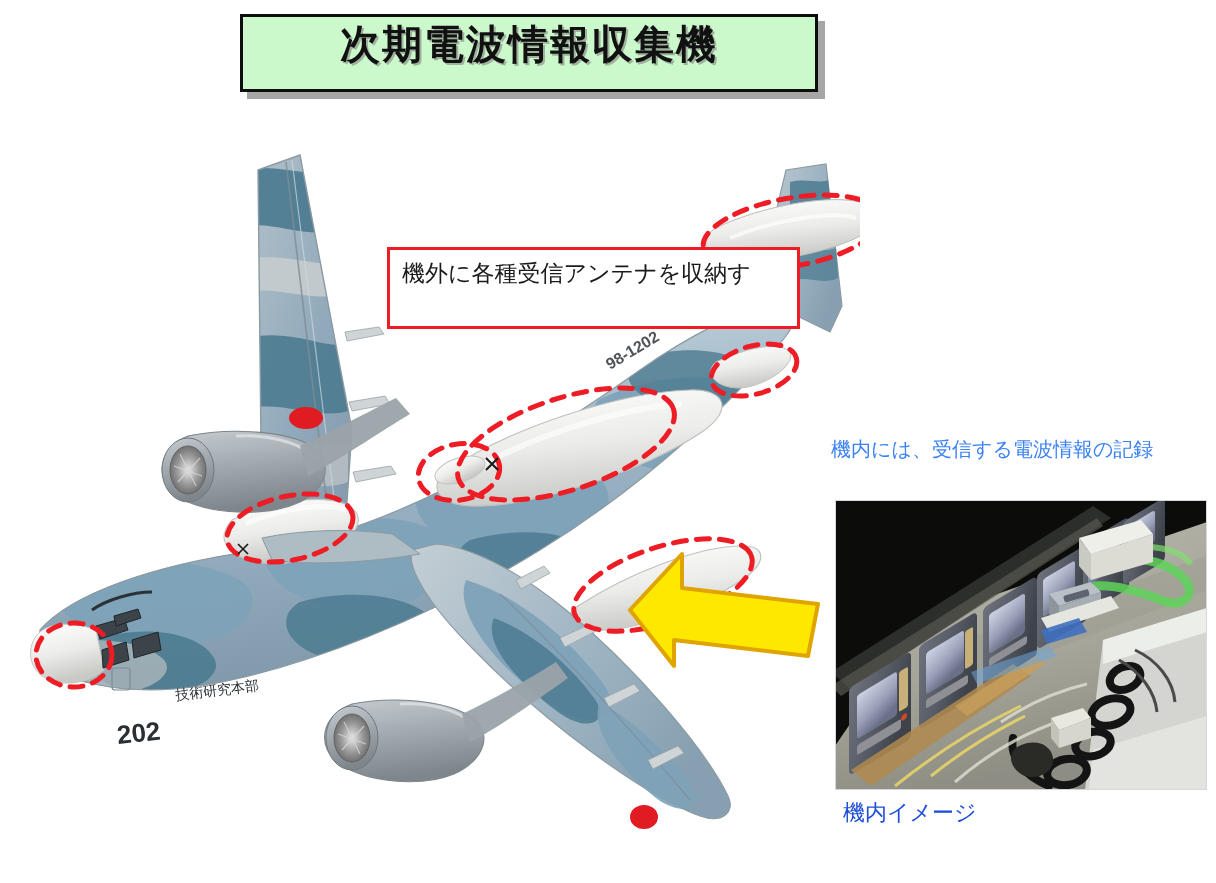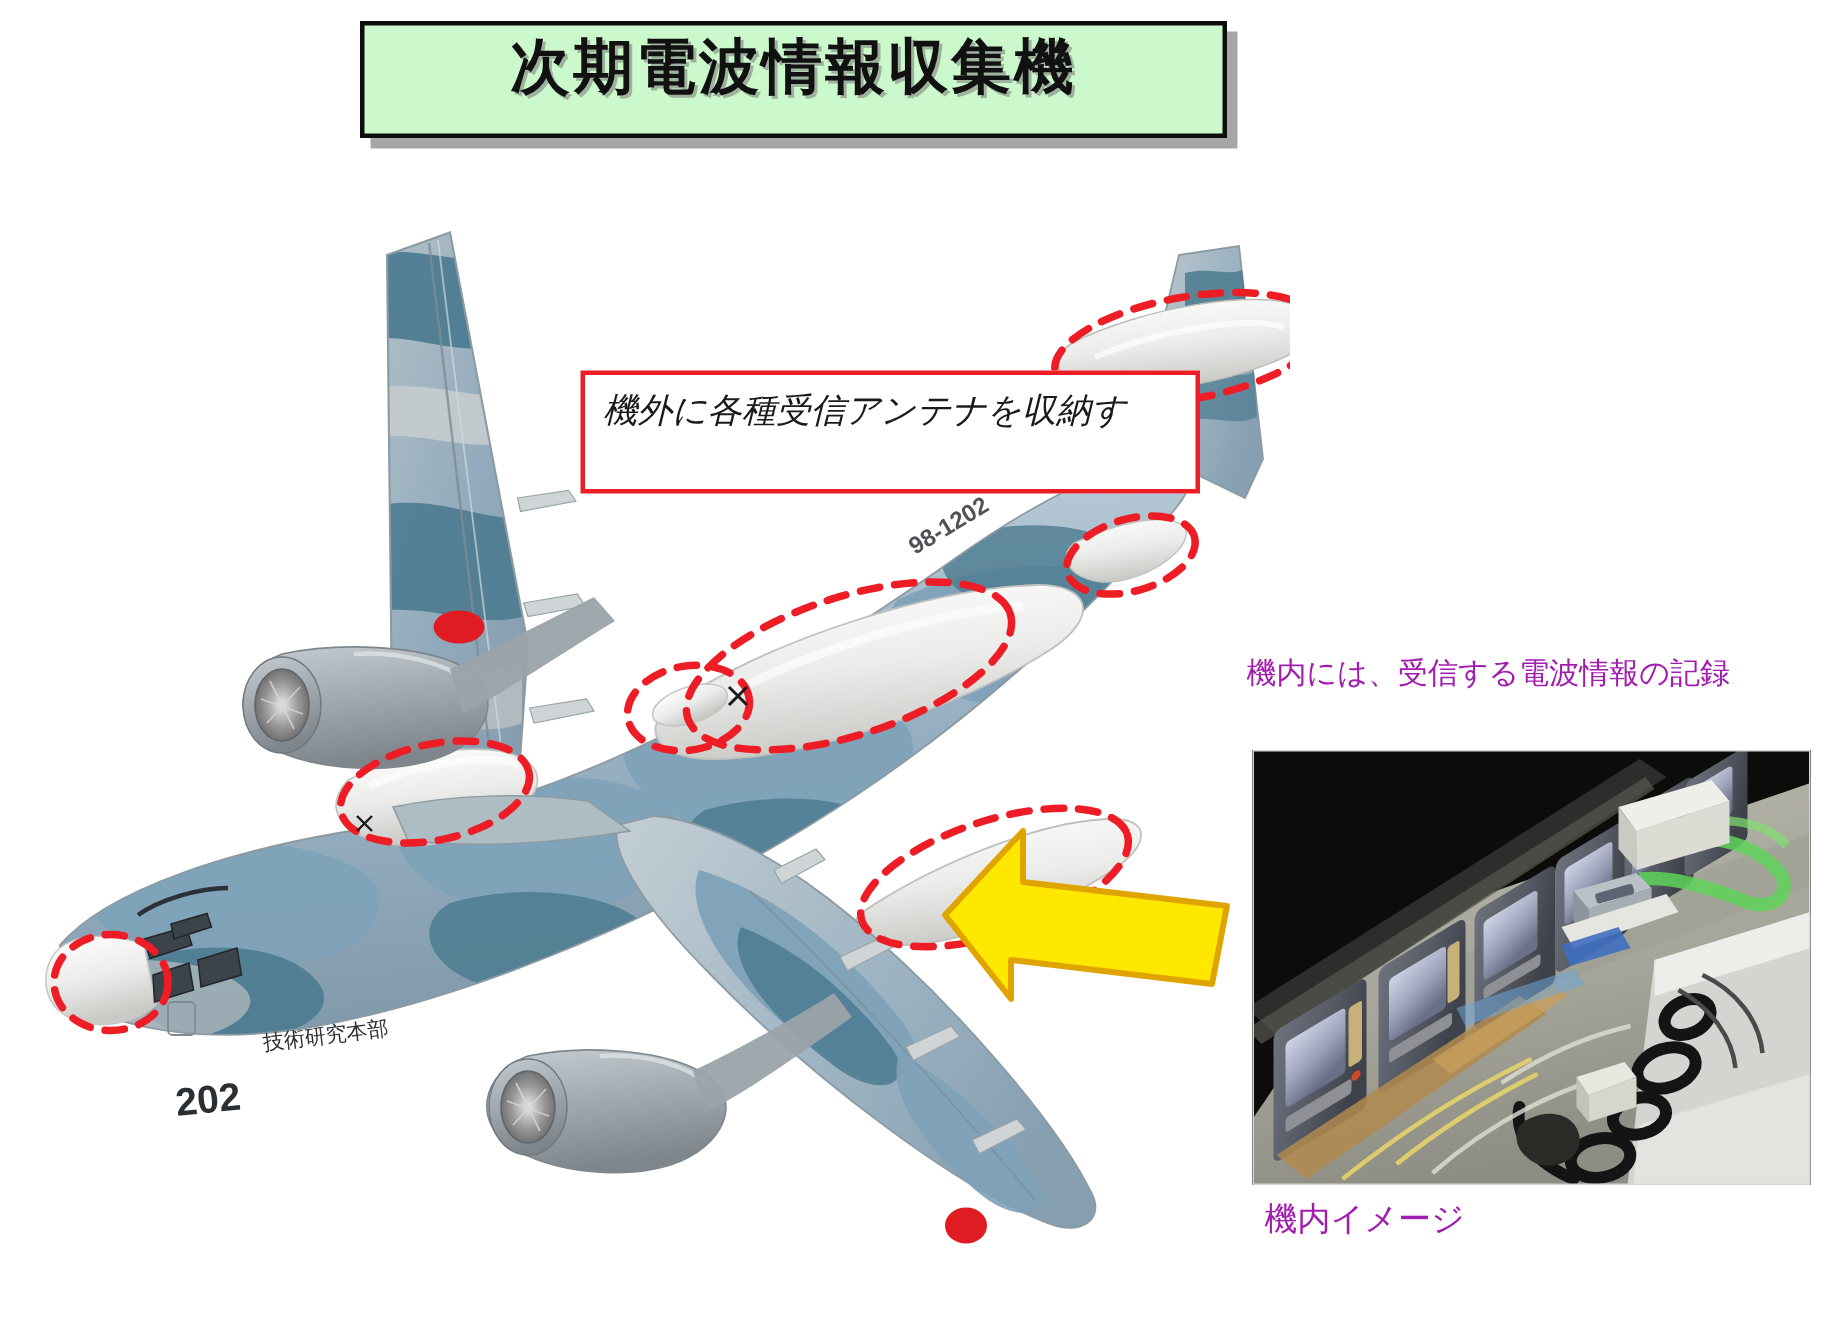--- a/index.html
+++ b/index.html
@@ -31,41 +31,40 @@
   
   #callout-antenna{
     position:absolute;left:387px;top:247px;width:413px;height:82px;
     background:#ffffff;border:3px solid #ee1c24;
     box-sizing:border-box;
     padding:6px 10px 0 12px;
   }
   #callout-antenna .line{
     font-size:23px;color:#1a1a1a;line-height:34px;white-space:nowrap;
     font-weight:500;
-    font-style:italic;
   }
 
   
   #interior-note{
     position:absolute;left:831px;top:436px;width:380px;
   }
   #interior-note .line{
-    font-size:20px;line-height:27px;color:#a21caf;white-space:nowrap;
+    font-size:20px;line-height:27px;color:#3b82f6;white-space:nowrap;
     font-weight:500;
   }
 
   
   #interior-photo{
     position:absolute;left:835px;top:500px;width:372px;height:290px;
     overflow:hidden;background:#0a0a08;
   }
   #interior-photo svg{display:block;}
   #photo-caption{
     position:absolute;left:843px;top:798px;
-    font-size:22px;color:#a21caf;white-space:nowrap;font-weight:500;
+    font-size:22px;color:#1d4ed8;white-space:nowrap;font-weight:500;
   }
 
   
   #aircraft{position:absolute;left:0px;top:110px;width:860px;height:720px;}
   #aircraft svg{display:block;}
 
   
   #yellow-arrow{position:absolute;left:626px;top:548px;width:200px;height:120px;}
   #yellow-arrow svg{display:block;}
 

